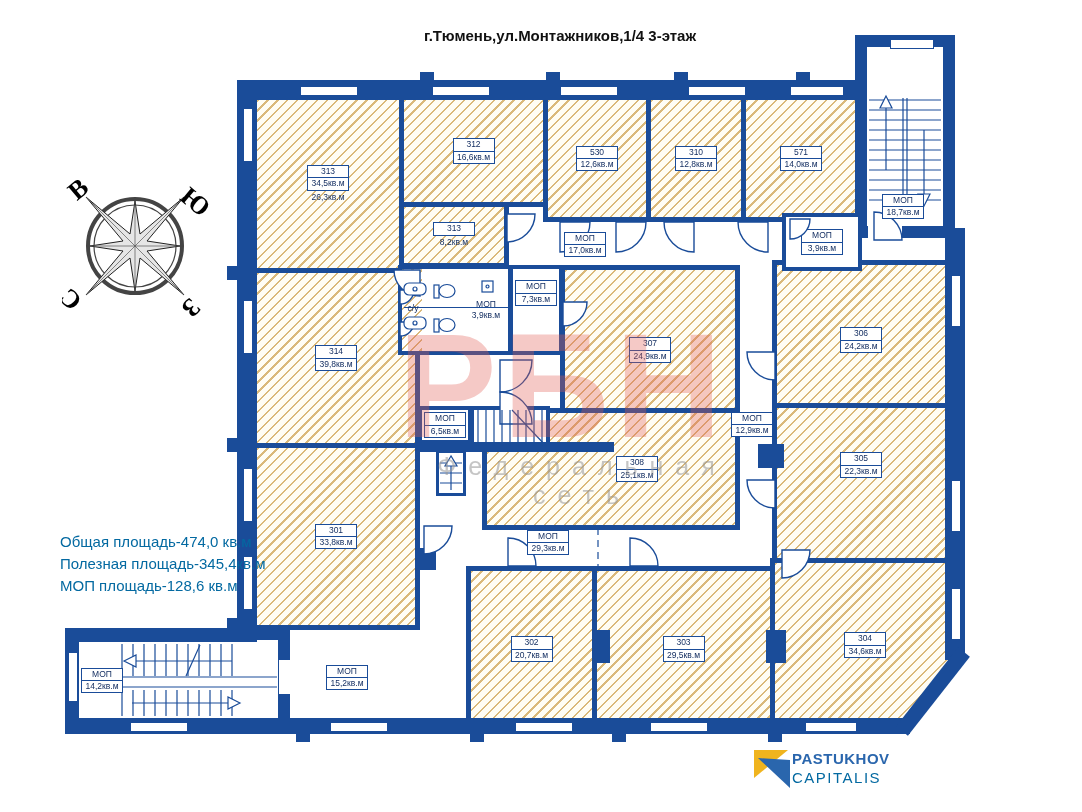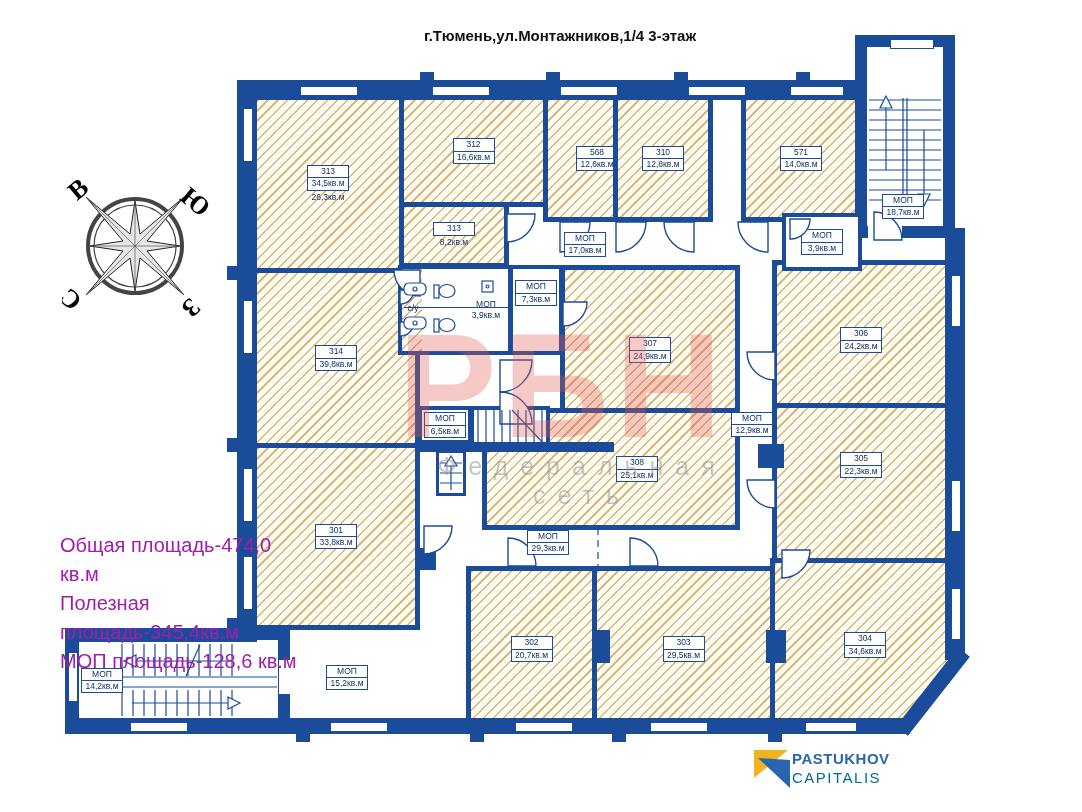--- a/index.html
+++ b/index.html
@@ -21,21 +21,21 @@
   .lnum{padding:0 3px;border-bottom:1px solid #1a4c99;}
   .lnum-only{padding:0 3px;}
   .larea{padding:0 3px;}
   .larea2{margin-top:1px;}
   .plain div{background:transparent;}
   .overlay{position:absolute;left:0;top:0;z-index:3;pointer-events:none;}
   #compass{position:absolute;left:62px;top:168px;z-index:1;}
   #title{position:absolute;left:395px;top:27px;width:330px;text-align:center;
          font-size:15px;font-weight:bold;color:#111;z-index:6;}
   #summary{position:absolute;left:60px;top:531px;width:250px;z-index:6;
-           font-size:20px;line-height:1.45;color:#a21caf;}
+           font-size:15px;line-height:1.45;color:#0369a1;}
   #watermark{position:absolute;left:388px;top:312px;width:350px;z-index:5;
              font-size:148px;font-weight:bold;letter-spacing:6px;line-height:1;
              color:rgba(226,90,82,.33);text-align:center;pointer-events:none;}
   #watermark-sub{position:absolute;left:382px;top:452px;width:400px;z-index:5;
              font-size:25px;letter-spacing:12px;color:rgba(150,150,150,.55);
              text-align:center;pointer-events:none;}
   #logo{position:absolute;left:752px;top:748px;display:flex;align-items:center;z-index:6;}
   #logo .l1{font-size:15px;font-weight:bold;color:#2a66ad;letter-spacing:.5px;line-height:1.25;}
   #logo .l2{font-size:15px;color:#0369a1;letter-spacing:1.5px;line-height:1.25;}
 </style>
@@ -69,24 +69,24 @@
     </div>
   </div>
   <div class="room" style="left:399px;top:202px;width:110px;height:66px">
     <div class="rlabel">
       <div class="lbox"><div class="lnum-only">313</div></div>
       <div class="larea2">8,2кв.м</div>
     </div>
   </div>
   <div class="room" style="left:543px;top:95px;width:108px;height:127px">
     <div class="rlabel">
-      <div class="lbox"><div class="lnum">568</div><div class="larea">12,6кв.м</div></div>
-    </div>
-  </div>
-  <div class="room" style="left:613px;top:95px;width:100px;height:127px">
+      <div class="lbox"><div class="lnum">530</div><div class="larea">12,6кв.м</div></div>
+    </div>
+  </div>
+  <div class="room" style="left:646px;top:95px;width:100px;height:127px">
     <div class="rlabel">
       <div class="lbox"><div class="lnum">310</div><div class="larea">12,8кв.м</div></div>
     </div>
   </div>
   <div class="room" style="left:741px;top:95px;width:120px;height:127px">
     <div class="rlabel">
       <div class="lbox"><div class="lnum">571</div><div class="larea">14,0кв.м</div></div>
     </div>
   </div>
   <div class="room" style="left:252px;top:268px;width:168px;height:180px">

